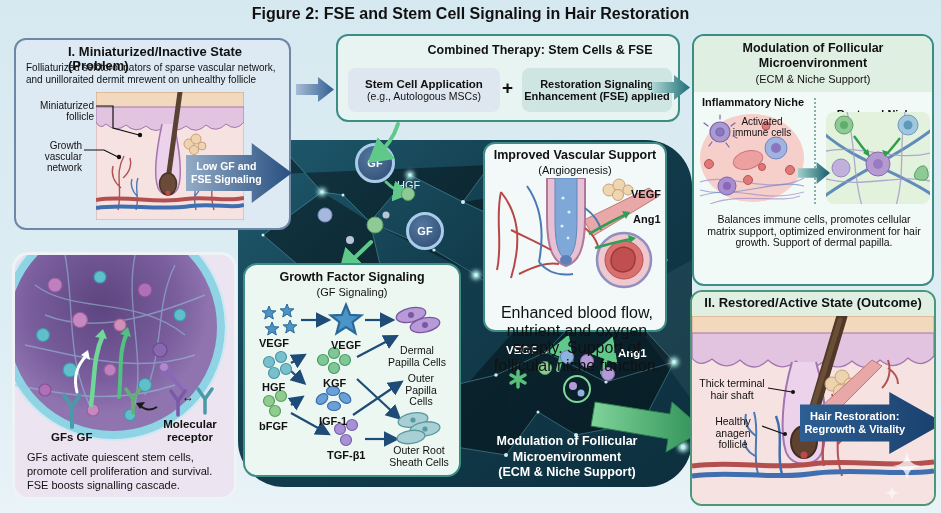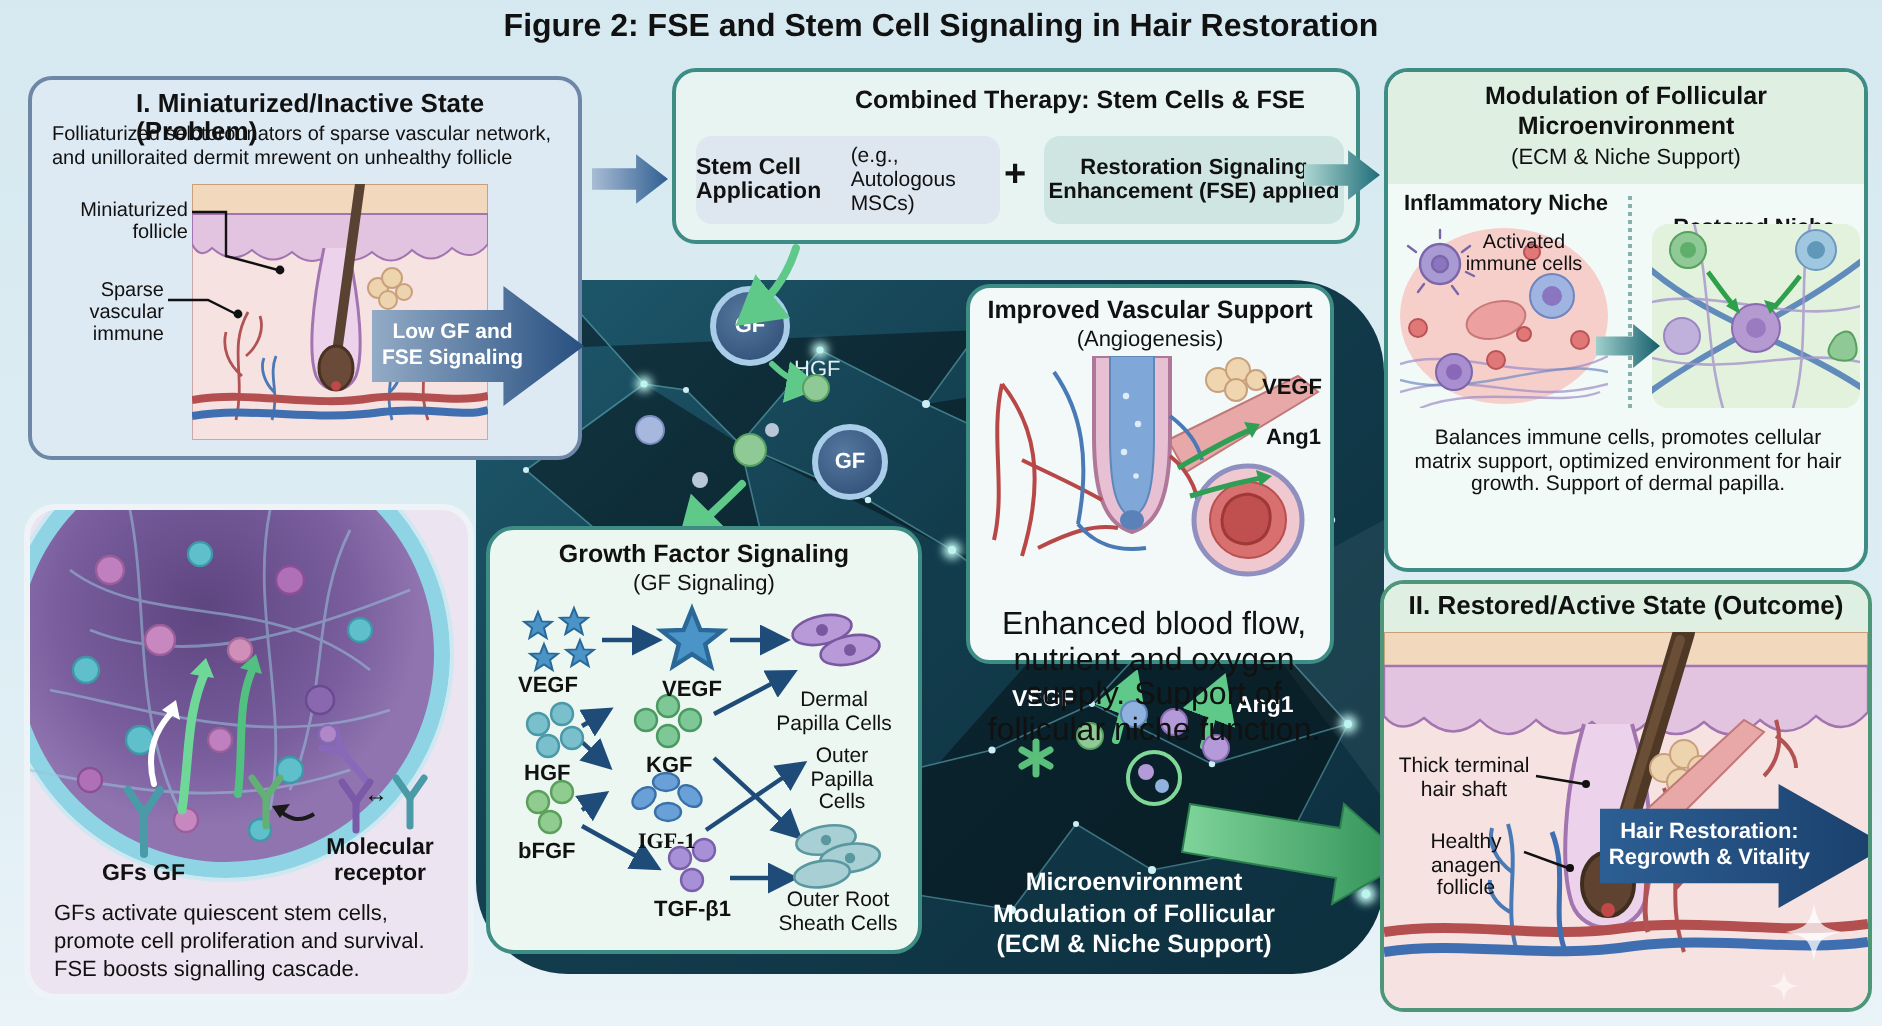--- a/index.html
+++ b/index.html
@@ -149,22 +149,22 @@
       <path d="M280,259 L280,275"></path>
         <path d="M273,263 L287,271"></path>
         <path d="M287,263 L273,271"></path>
       </g>
 
     <polygon points="357,290 432,302 434,290 466,318 428,340 430,327 353,314" fill="url(#bigg)" stroke="#2a7f4c" stroke-width="1"></polygon>
   </svg>
   <div class="lbl" style="left:506px;top:344px;color:#fff;font-weight:bold;font-size:11.5px;">VEGF</div>
   <div class="lbl" style="left:618px;top:347px;color:#fff;font-weight:bold;font-size:11.5px;">Ang1</div>
   <div class="abs" style="left:478px;top:434px;width:178px;text-align:center;color:#fff;font-weight:bold;font-size:12.5px;line-height:1.25;">
+    <div>Modulation of Follicular</div>
     <div>Microenvironment</div>
-    <div>Modulation of Follicular</div>
     <div>(ECM &amp; Niche Support)</div>
   </div>
 
   <div class="panel" style="left:14px;top:38px;width:277px;height:192px;background:#dde9f3;border:2px solid #6e87a6;">
     <div class="lbl ptitle" style="left:10px;top:5px;font-size:13px;text-align:left;padding-left:42px;">I. Miniaturized/Inactive State (Problem)</div>
     <div class="lbl" style="left:10px;top:22px;width:258px;font-size:10px;line-height:1.22;">Folliaturized selctorounators of sparse vascular network, and unilloraited dermit mrewent on unhealthy follicle</div>
 
     <svg class="abs" style="left:80px;top:52px;" width="148" height="128" viewBox="0 0 148 128">
       <rect x="0" y="14" width="148" height="114" fill="#f7e2e2" stroke="#caa8a8" stroke-width="1"></rect>
       <rect x="0" y="0" width="148" height="16" fill="#f2d8bd" stroke="#c9a07c" stroke-width="1"></rect>
@@ -184,41 +184,41 @@
       <g fill="#eed4ae" stroke="#c9a07c" stroke-width="1">
         <circle cx="93" cy="52" r="5"></circle>
           <circle cx="100" cy="47" r="5"></circle>
           <circle cx="98" cy="58" r="4.5"></circle>
           <circle cx="106" cy="54" r="4"></circle>
       </g>
       <path d="M0,108 C30,103 60,112 90,107 C110,104 130,110 148,106" fill="none" stroke="#b34f4f" stroke-width="4"></path>
       <path d="M0,116 C30,111 60,119 95,114 C120,111 135,117 148,113" fill="none" stroke="#3f6fb0" stroke-width="4"></path>
     </svg>
     <div class="lbl" style="left:6px;top:60px;width:72px;font-size:10px;text-align:right;">Miniaturized follicle</div>
-    <div class="lbl" style="left:6px;top:100px;width:60px;font-size:10px;text-align:right;">Sparse vascular immune</div>
+    <div class="lbl" style="left:6px;top:100px;width:60px;font-size:10px;text-align:right;">Growth vascular network</div>
     <svg class="abs" style="left:0;top:0;" width="277" height="192" viewBox="0 0 277 192">
       <g fill="none" stroke="#111" stroke-width="1.2">
         <path d="M80,66 L97,66 L97,88 L123,95"></path>
           <path d="M68,110 L88,110 L102,117"></path>
         </g>
       <circle cx="124" cy="95" r="2.2" fill="#111"></circle>
         <circle cx="103" cy="117" r="2.2" fill="#111"></circle>
     </svg>
     <div class="barrow-lab" style="left:170px;top:103px;width:106px;height:60px;font-size:10.5px;
                 background:linear-gradient(90deg,#93abc6,#274f80);">
       <div>Low GF and FSE Signaling</div>
     </div>
   </div>
 
   <div class="barrow" style="left:296px;top:76px;width:38px;height:27px;background:linear-gradient(90deg,#a8bcd4,#2f5f92);"></div>
 
   <div class="panel" style="left:336px;top:34px;width:344px;height:88px;background:#e7f4f1;border:2px solid #3e8d85;">
     <div class="lbl ptitle" style="left:0;top:8px;width:100%;font-size:12.5px;padding-left:32px;">Combined Therapy: Stem Cells &amp; FSE</div>
     <div class="abs" style="left:10px;top:32px;width:152px;height:44px;background:#dee6ef;border-radius:8px;
-                display:flex;flex-direction:row;align-items:center;justify-content:center;">
+                display:flex;flex-direction:column;align-items:center;justify-content:center;">
       <div style="font-weight:bold;font-size:11.5px;">Stem Cell Application</div>
       <div style="font-size:10.5px;">(e.g., Autologous MSCs)</div>
     </div>
     <div class="lbl" style="left:164px;top:42px;font-size:19px;font-weight:bold;">+</div>
     <div class="abs" style="left:184px;top:32px;width:150px;height:44px;background:#cfe5e1;border-radius:8px;
                 display:flex;flex-direction:column;align-items:center;justify-content:center;font-weight:bold;font-size:11px;">
       <div>Restoration Signaling</div>
       <div>Enhancement (FSE) applied</div>
     </div>
   </div>
@@ -426,21 +426,21 @@
         <ellipse cx="166" cy="172" rx="14" ry="6.5" transform="rotate(-8 166 172)"></ellipse>
         </g>
       <circle cx="168" cy="155" r="2.6" fill="#5a98a0"></circle>
         <circle cx="180" cy="164" r="2.6" fill="#5a98a0"></circle>
     </svg>
     <div class="lbl" style="left:14px;top:72px;font-size:11px;font-weight:bold;">VEGF</div>
     <div class="lbl" style="left:86px;top:74px;font-size:11px;font-weight:bold;">VEGF</div>
     <div class="lbl" style="left:17px;top:116px;font-size:11px;font-weight:bold;">HGF</div>
     <div class="lbl" style="left:78px;top:112px;font-size:11px;font-weight:bold;">KGF</div>
     <div class="lbl" style="left:14px;top:155px;font-size:11px;font-weight:bold;">bFGF</div>
-    <div class="lbl" style="left:74px;top:150px;font-size:11px;font-weight:bold;font-family:Liberation Serif, serif;">IGF-1</div>
+    <div class="lbl" style="left:74px;top:150px;font-size:11px;font-weight:bold;">IGF-1</div>
     <div class="lbl" style="left:82px;top:184px;font-size:11px;font-weight:bold;">TGF-β1</div>
     <div class="lbl cap" style="left:140px;top:80px;width:64px;font-size:10.5px;">Dermal Papilla Cells</div>
     <div class="lbl cap" style="left:148px;top:108px;width:56px;font-size:10.5px;">Outer Papilla Cells</div>
     <div class="lbl cap" style="left:136px;top:180px;width:76px;font-size:10.5px;">Outer Root Sheath Cells</div>
   </div>
 
   <div class="panel" style="left:12px;top:252px;width:225px;height:248px;background:#f2f0f8;border:3px solid #eef3f8;border-radius:16px;overflow:hidden;">
     <svg class="abs" style="left:0;top:0;" width="219" height="242" viewBox="0 0 219 242">
       <defs>
         <radialGradient id="cellg" cx="45%" cy="40%">

